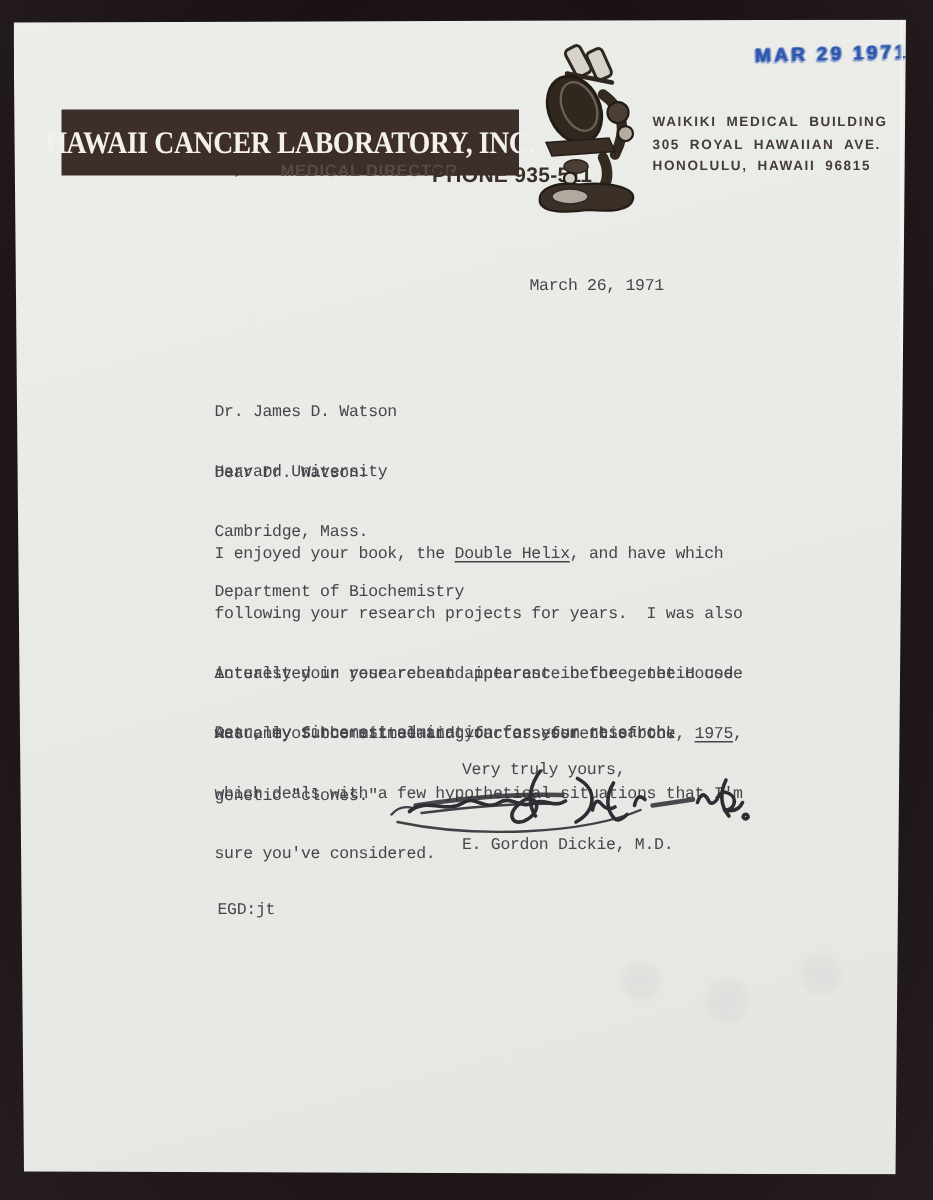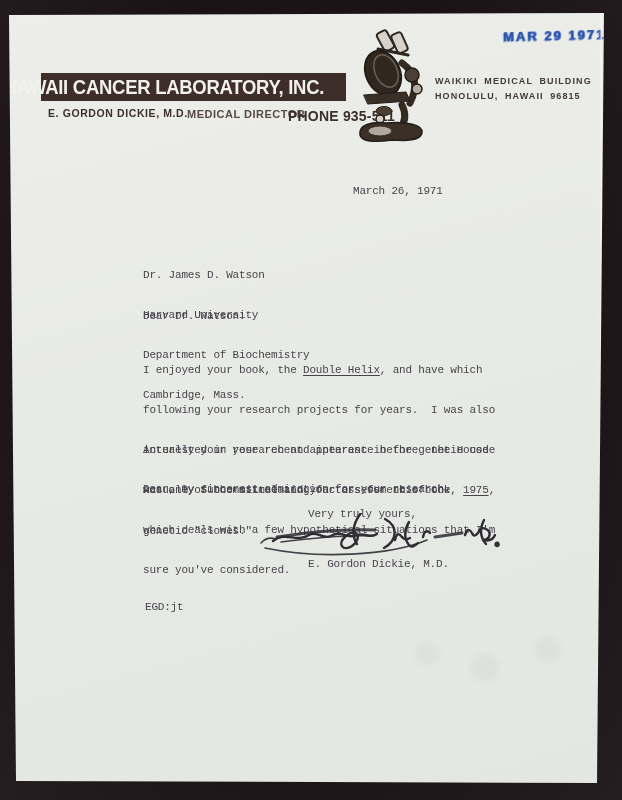--- a/index.html
+++ b/index.html
@@ -19,22 +19,22 @@
     clip-path:polygon(0px 2px,595px 0px,588px 770px,7px 768px);
     filter:drop-shadow(2px 2px 0px rgba(240,240,232,0.28));
   }
   .paper::after{ 
     content:"";position:absolute;right:2px;top:0;bottom:0;width:3px;
     background:linear-gradient(to left,#f7f7f2,rgba(247,247,242,0));
   }
   .abs{position:absolute;}
   
   .bar{
-    left:32px;top:60px;width:305px;height:28px;background:#3e2e29;
-    display:flex;align-items:center;justify-content:flex-end;
+    left:32px;top:60px;width:305px;height:44px;background:#3e2e29;
+    display:flex;align-items:center;justify-content:center;font-family:Liberation Serif, serif;
   }
   .bar span{
     color:#f3f1ec;font-weight:bold;font-size:21px;letter-spacing:-0.3px;
     white-space:nowrap;transform:scaleX(0.88);
   }
   .lh-sub{font-weight:bold;color:#3a2f2a;white-space:nowrap;}
   .lh-director{left:39px;top:94px;font-size:10.5px;letter-spacing:0.6px;}
   .lh-title{left:178px;top:95px;font-size:11px;letter-spacing:0.5px;color:#564a43;}
   .lh-phone{left:279px;top:95px;font-size:14px;letter-spacing:0.2px;}
   .addr{
@@ -110,30 +110,31 @@
         <ellipse cx="34" cy="82" rx="8" ry="4.5" fill="#4c4036"></ellipse>
         <circle cx="30" cy="90" r="4" fill="#d8d3ca" stroke="#241d17" stroke-width="1.5"></circle>
         <path d="M52,76 C 56,84 56,92 50,100" stroke="#332a22" stroke-width="7"></path>
         <path d="M10,106 C 8,96 22,92 36,94 C 56,92 74,96 72,104 C 70,112 56,112 42,111 C 28,113 12,113 10,106 Z" fill="#3a3028" stroke="#241d17" stroke-width="1.5"></path>
         <ellipse cx="30" cy="102" rx="12" ry="5" fill="#cfc8bd" opacity=".8"></ellipse>
       </g>
     </svg>
 
     <div class="abs addr">
       <div>WAIKIKI MEDICAL BUILDING</div>
+      <div>305 ROYAL HAWAIIAN AVE.</div>
       <div>HONOLULU, HAWAII 96815</div>
     </div>
 
     <div class="abs type t-date">March 26, 1971</div>
 
     <div class="abs type t-recipient">
       <div>Dr. James D. Watson</div>
       <div>Harvard University</div>
+      <div>Cambridge, Mass.</div>
       <div>Department of Biochemistry</div>
-      <div>Cambridge, Mass.</div>
     </div>
 
     <div class="abs type t-salutation">Dear Dr. Watson:</div>
 
     <div class="abs type t-para1">
       <div><span>I enjoyed your book, the </span><span class="u">Double Helix</span><span>, and have which</span></div>
       <div>following your research projects for years.  I was also</div>
       <div>interested in your recent appearance before  the House</div>
       <div>Actually Subcommittee and your assessment of the</div>
       <div>genetic "clones."</div>

